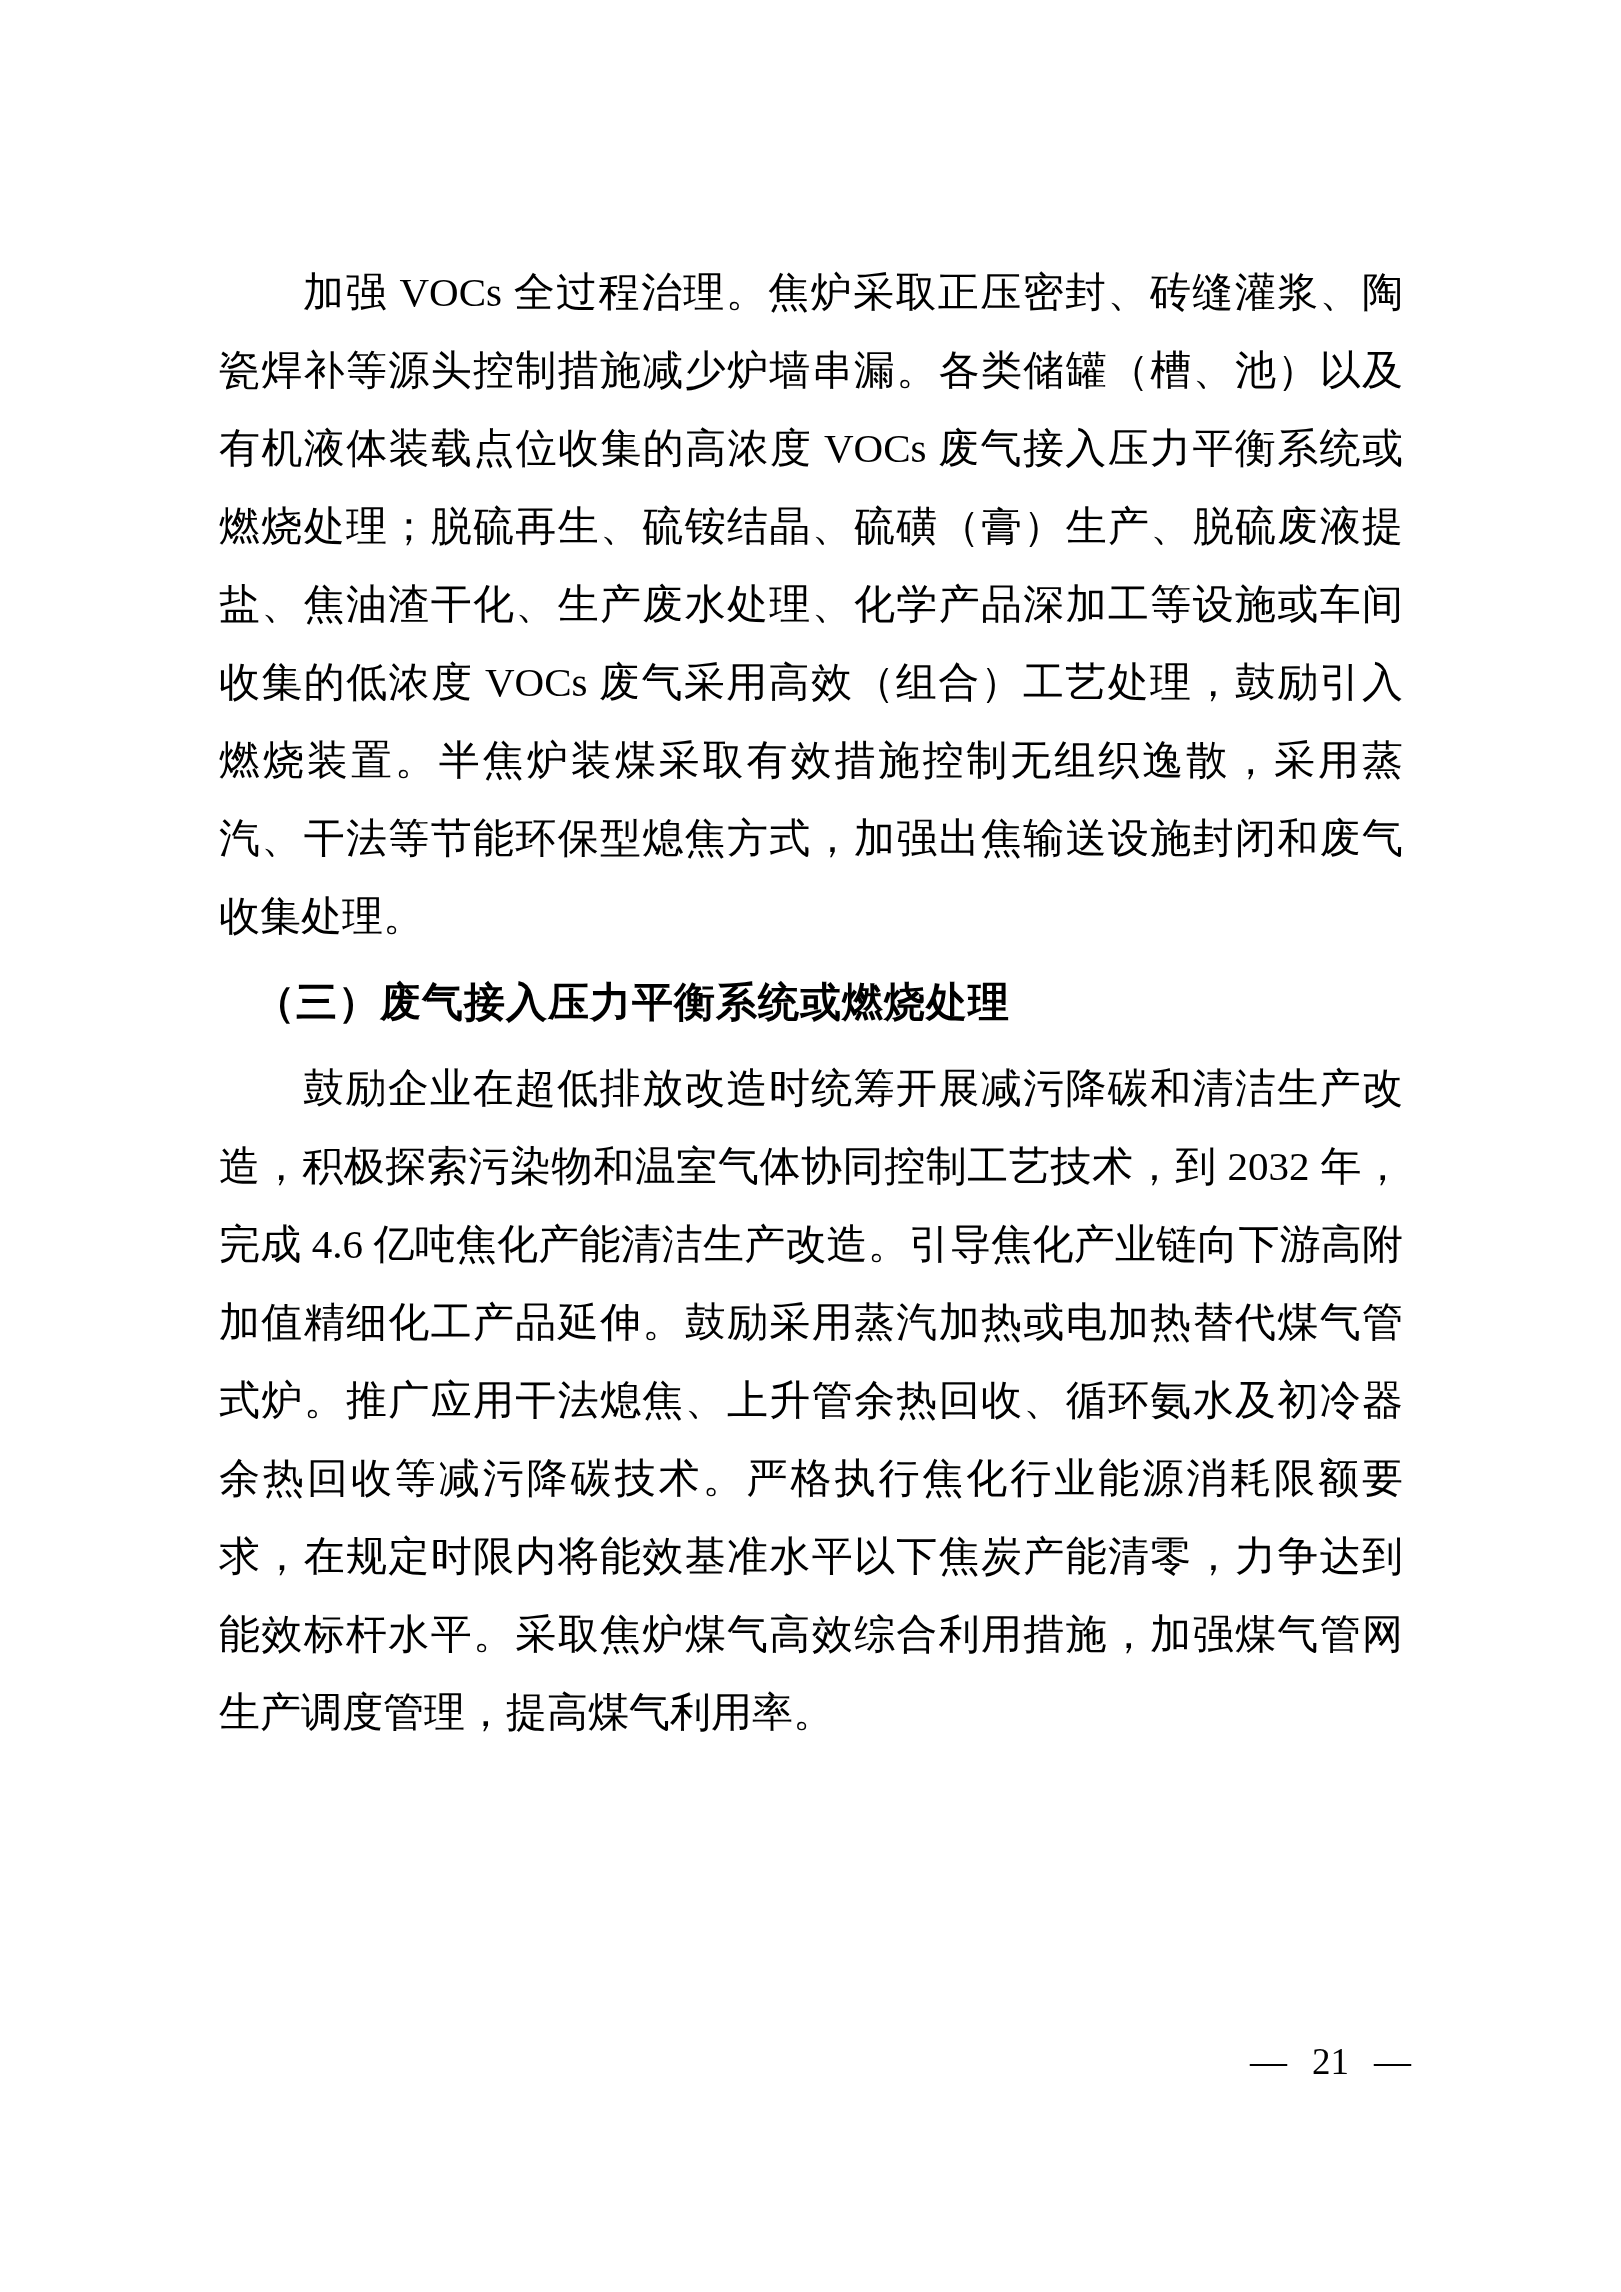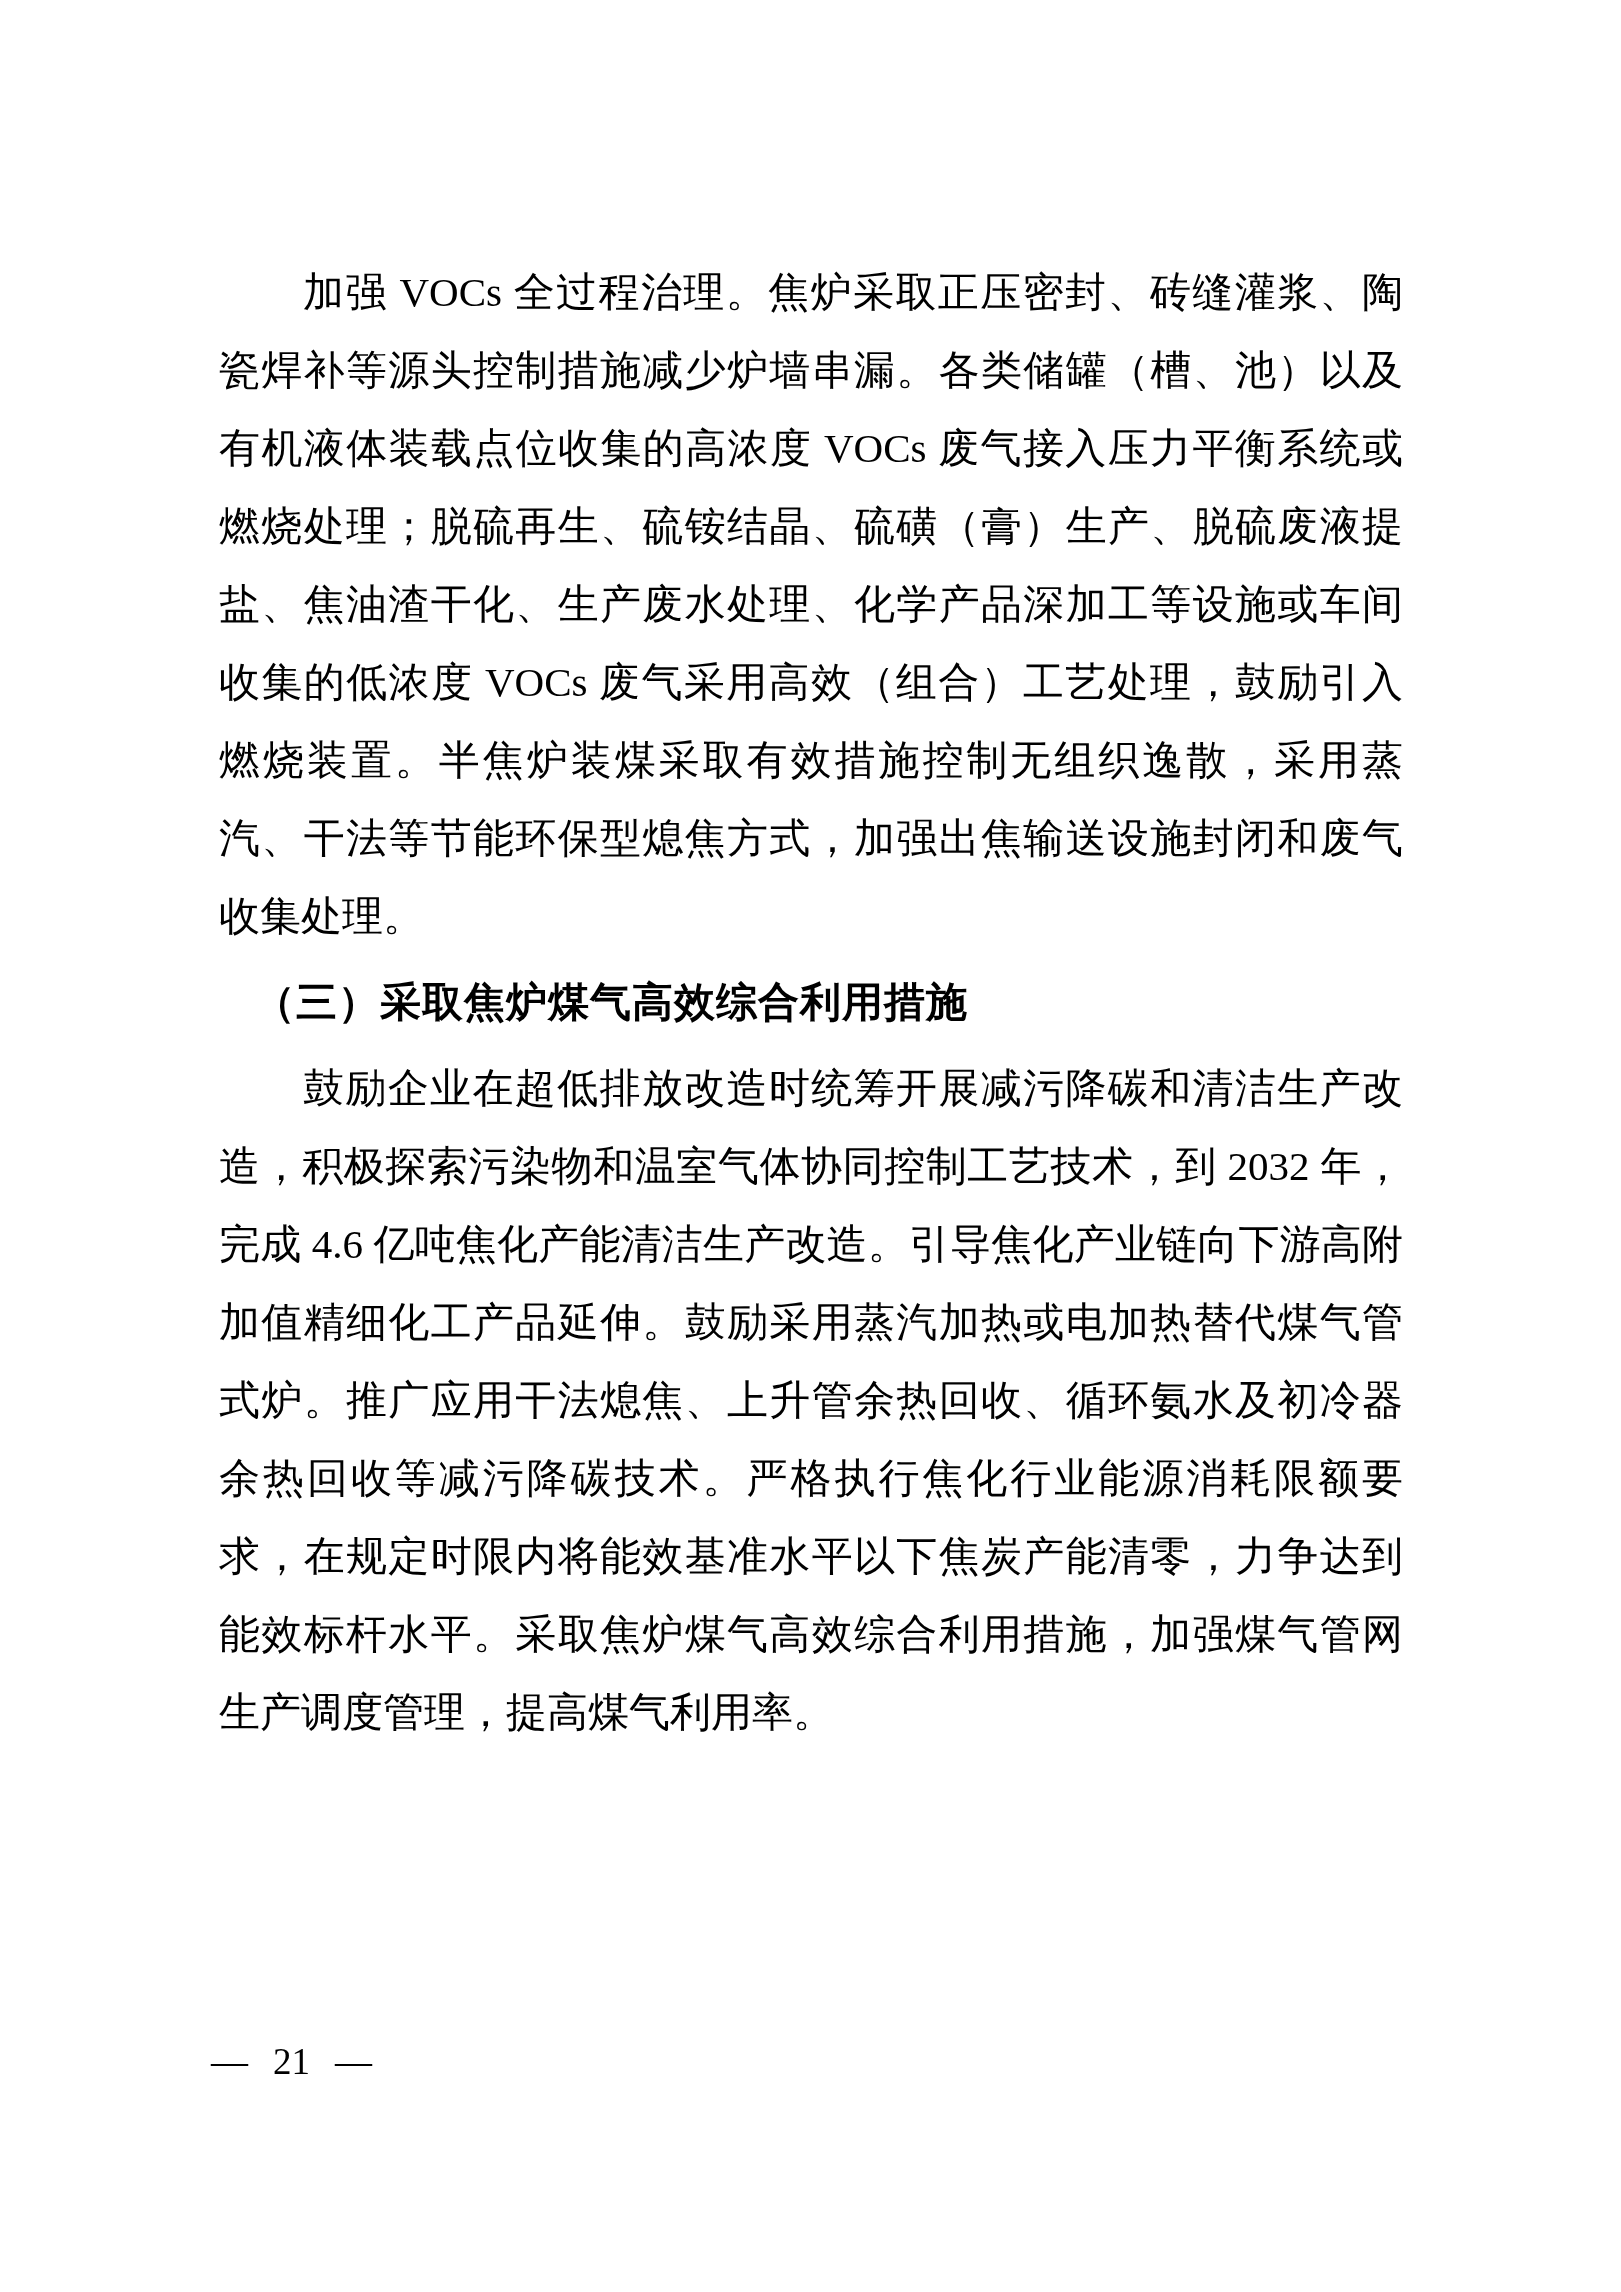--- a/index.html
+++ b/index.html
@@ -41,30 +41,30 @@
     font-weight: 700;
     letter-spacing: 1px;
     text-indent: 43px;
     white-space: nowrap;
   }
   .page-number {
     position: absolute;
     left: 211px;
     top: 2039px;
     width: 1200px;
-    text-align: left;
+    text-align: right;
     font-size: 37px;
     line-height: 45px;
     word-spacing: 15.7px;
   }
 </style>
 </head>
 <body>
 
 <div class="doc-page">
   <div class="text-block">
     <p class="body-para">加强 VOCs 全过程治理。焦炉采取正压密封、砖缝灌浆、陶瓷焊补等源头控制措施减少炉墙串漏。各类储罐（槽、池）以及有机液体装载点位收集的高浓度 VOCs 废气接入压力平衡系统或燃烧处理；脱硫再生、硫铵结晶、硫磺（膏）生产、脱硫废液提盐、焦油渣干化、生产废水处理、化学产品深加工等设施或车间收集的低浓度 VOCs 废气采用高效（组合）工艺处理，鼓励引入燃烧装置。半焦炉装煤采取有效措施控制无组织逸散，采用蒸汽、干法等节能环保型熄焦方式，加强出焦输送设施封闭和废气收集处理。</p>
-    <p class="heading-para">（三）采取焦炉煤气高效综合利用措施</p>
+    <p class="heading-para">（三）废气接入压力平衡系统或燃烧处理</p>
     <p class="body-para">鼓励企业在超低排放改造时统筹开展减污降碳和清洁生产改造，积极探索污染物和温室气体协同控制工艺技术，到 2032 年，完成 4.6 亿吨焦化产能清洁生产改造。引导焦化产业链向下游高附加值精细化工产品延伸。鼓励采用蒸汽加热或电加热替代煤气管式炉。推广应用干法熄焦、上升管余热回收、循环氨水及初冷器余热回收等减污降碳技术。严格执行焦化行业能源消耗限额要求，在规定时限内将能效基准水平以下焦炭产能清零，力争达到能效标杆水平。采取焦炉煤气高效综合利用措施，加强煤气管网生产调度管理，提高煤气利用率。</p>
   </div>
   <div class="page-number">— 21 —</div>
 </div>
 
 
 </body></html>

